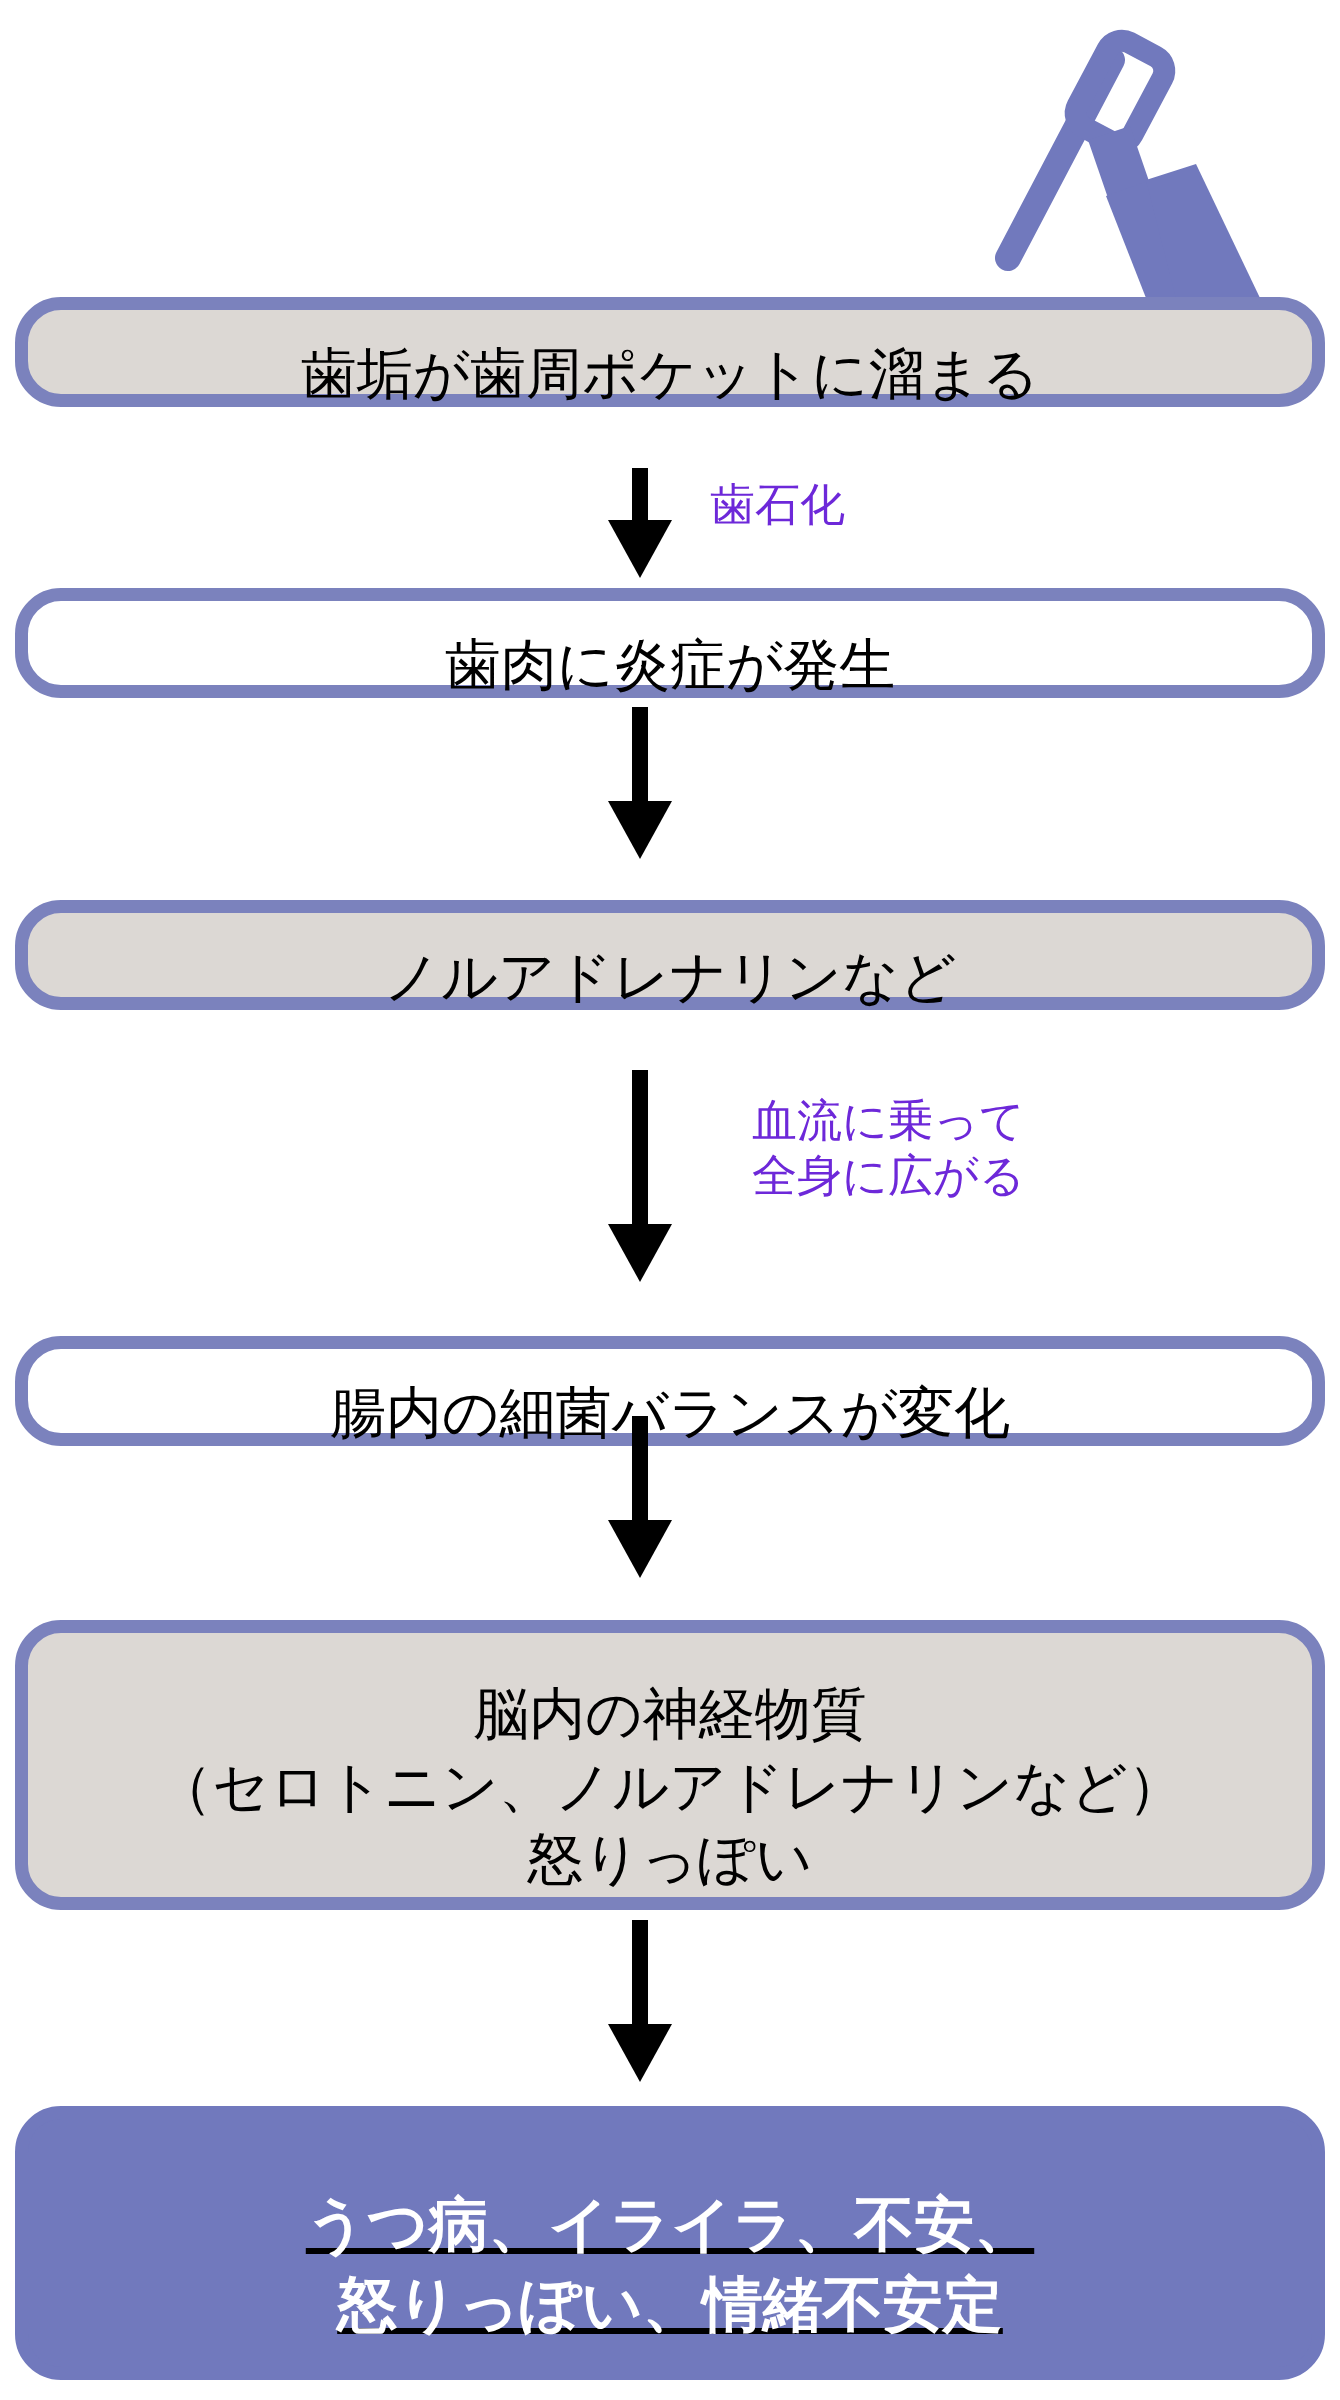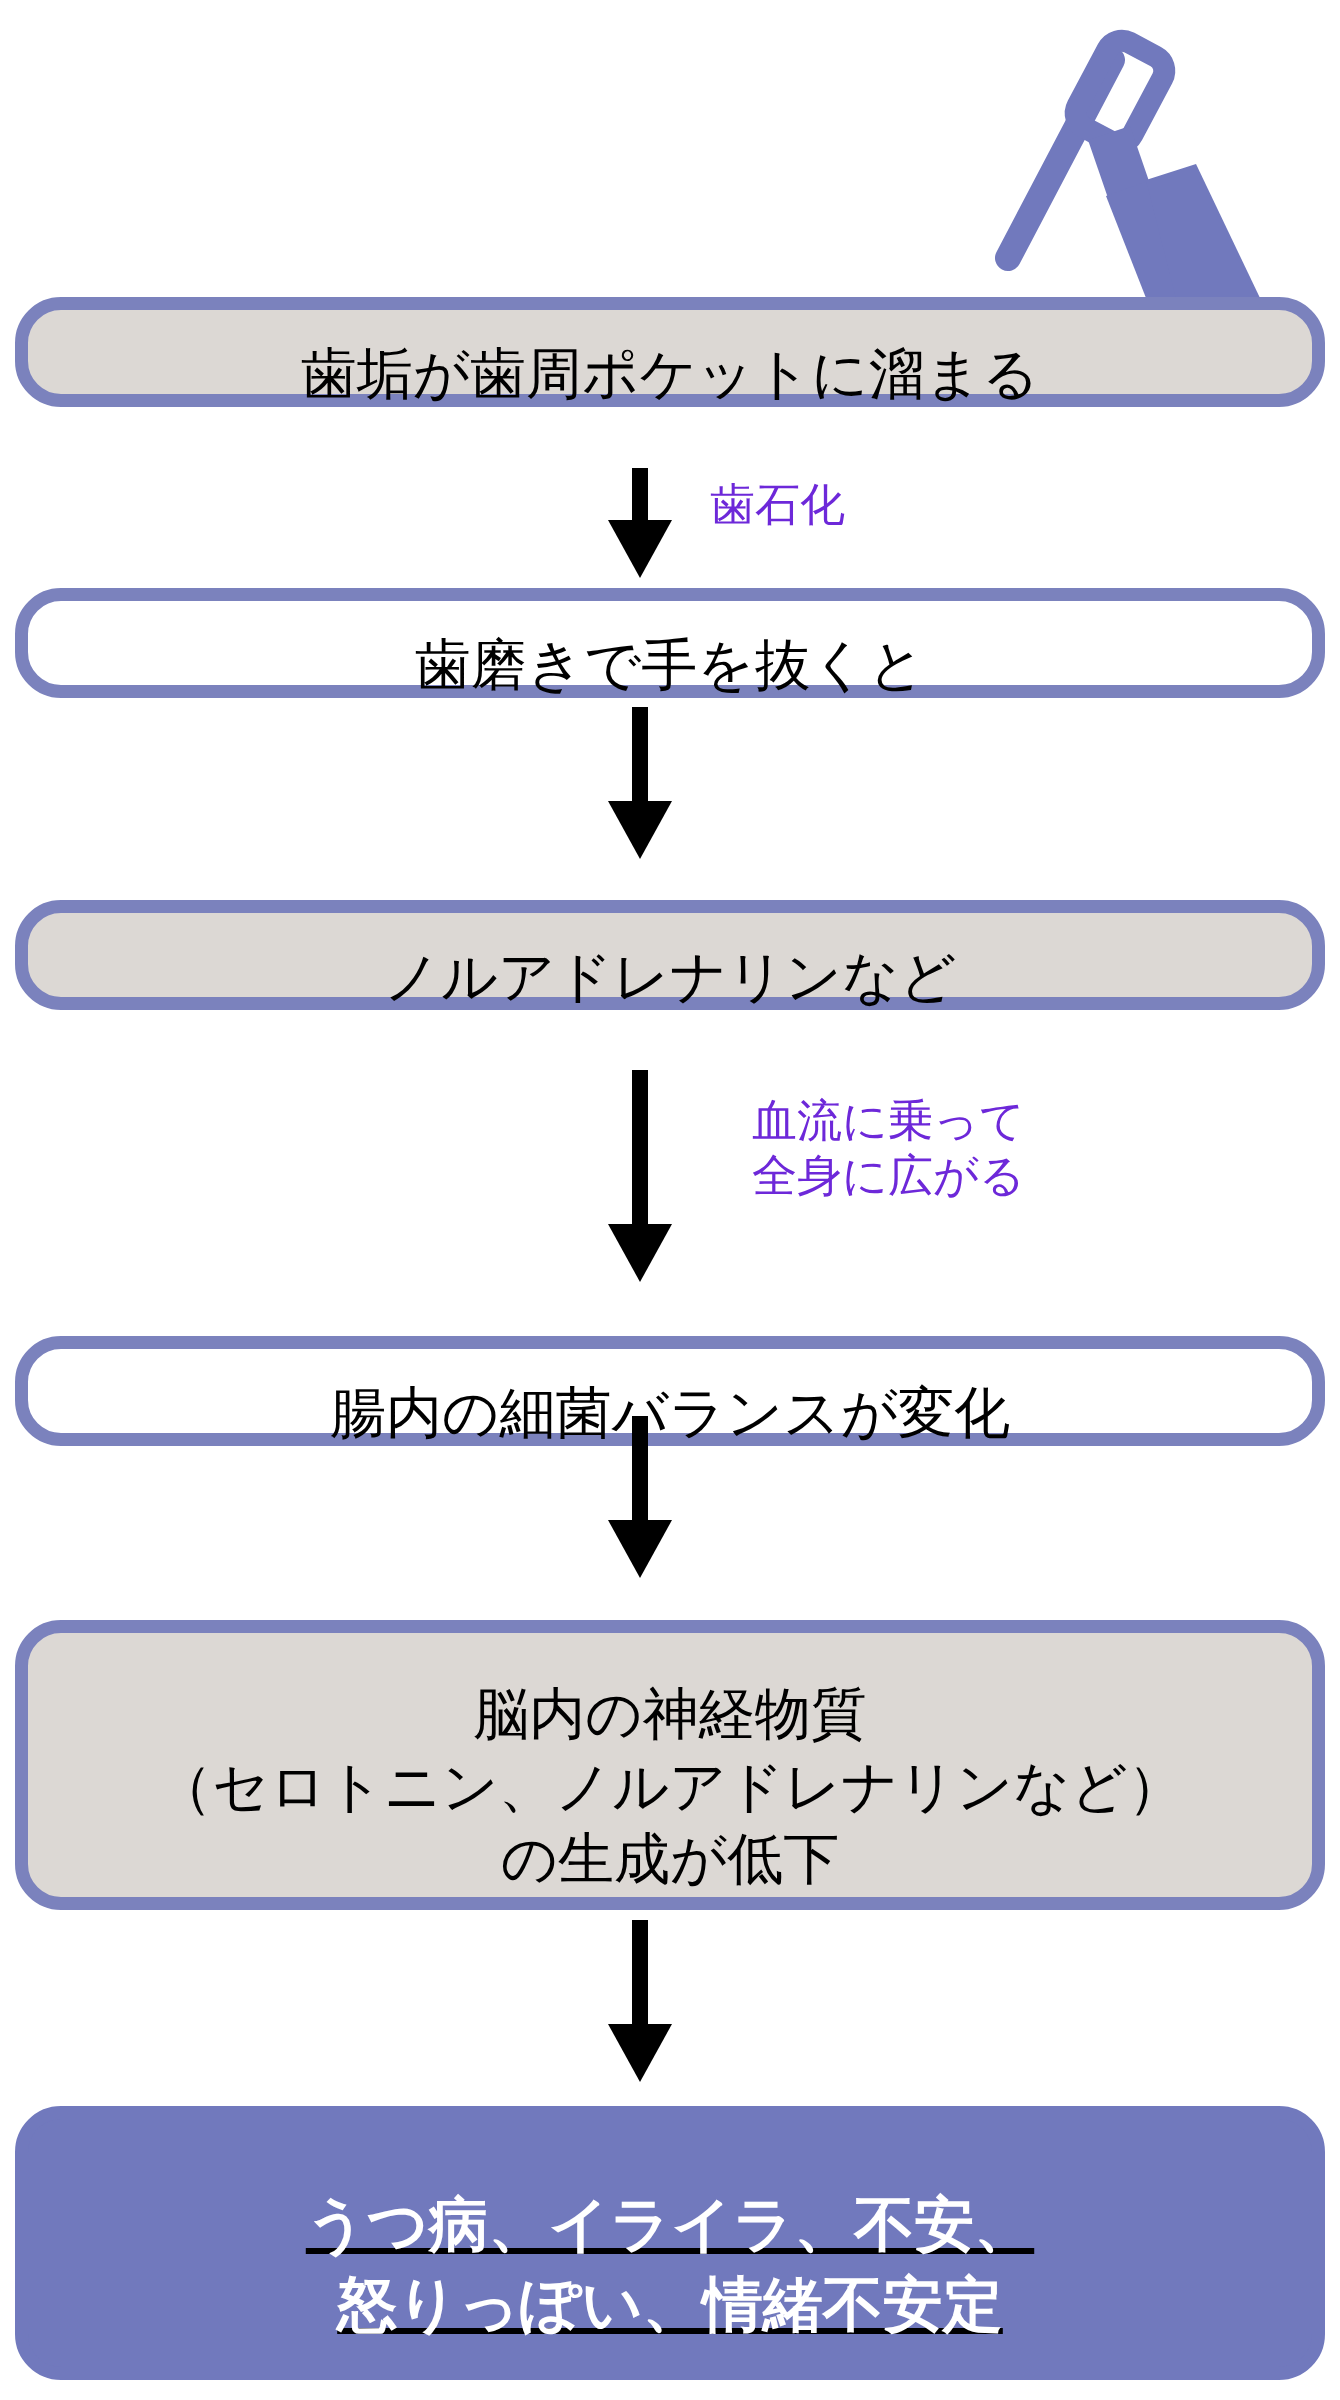--- a/index.html
+++ b/index.html
@@ -94,21 +94,21 @@
     <span class="box-text">歯垢が歯周ポケットに溜まる</span>
   </div>
 
   <div class="arrow" style="left:600px;top:468px;height:110px;">
     <div class="shaft" style="height:58px;"></div>
     <div class="head" style="top:52px;"></div>
   </div>
   <div class="arrow-label" style="left:710px;top:478px;">歯石化</div>
 
   <div class="box fill-white" style="top:588px;height:110px;">
-    <span class="box-text">歯磨きで手を抜くと</span>
+    <span class="box-text">歯肉に炎症が発生</span>
   </div>
 
   <div class="arrow" style="left:600px;top:707px;height:160px;">
     <div class="shaft" style="height:100px;"></div>
     <div class="head" style="top:94px;"></div>
   </div>
 
   <div class="box fill-gray" style="top:900px;height:110px;">
     <span class="box-text">ノルアドレナリンなど</span>
   </div>
@@ -125,21 +125,21 @@
   </div>
 
   <div class="arrow" style="left:600px;top:1416px;height:170px;">
     <div class="shaft" style="height:110px;"></div>
     <div class="head" style="top:104px;"></div>
   </div>
 
   <div class="box fill-gray" style="top:1620px;height:290px;">
     <span class="box-text">脳内の神経物質
 （セロトニン、ノルアドレナリンなど）
-の生成が低下</span>
+怒りっぽい</span>
   </div>
 
   <div class="arrow" style="left:600px;top:1920px;height:170px;">
     <div class="shaft" style="height:110px;"></div>
     <div class="head" style="top:104px;"></div>
   </div>
 
   <div class="box fill-purple" style="top:2106px;height:274px;">
     <span class="box-text">うつ病、イライラ、不安、
 怒りっぽい、情緒不安定</span>

